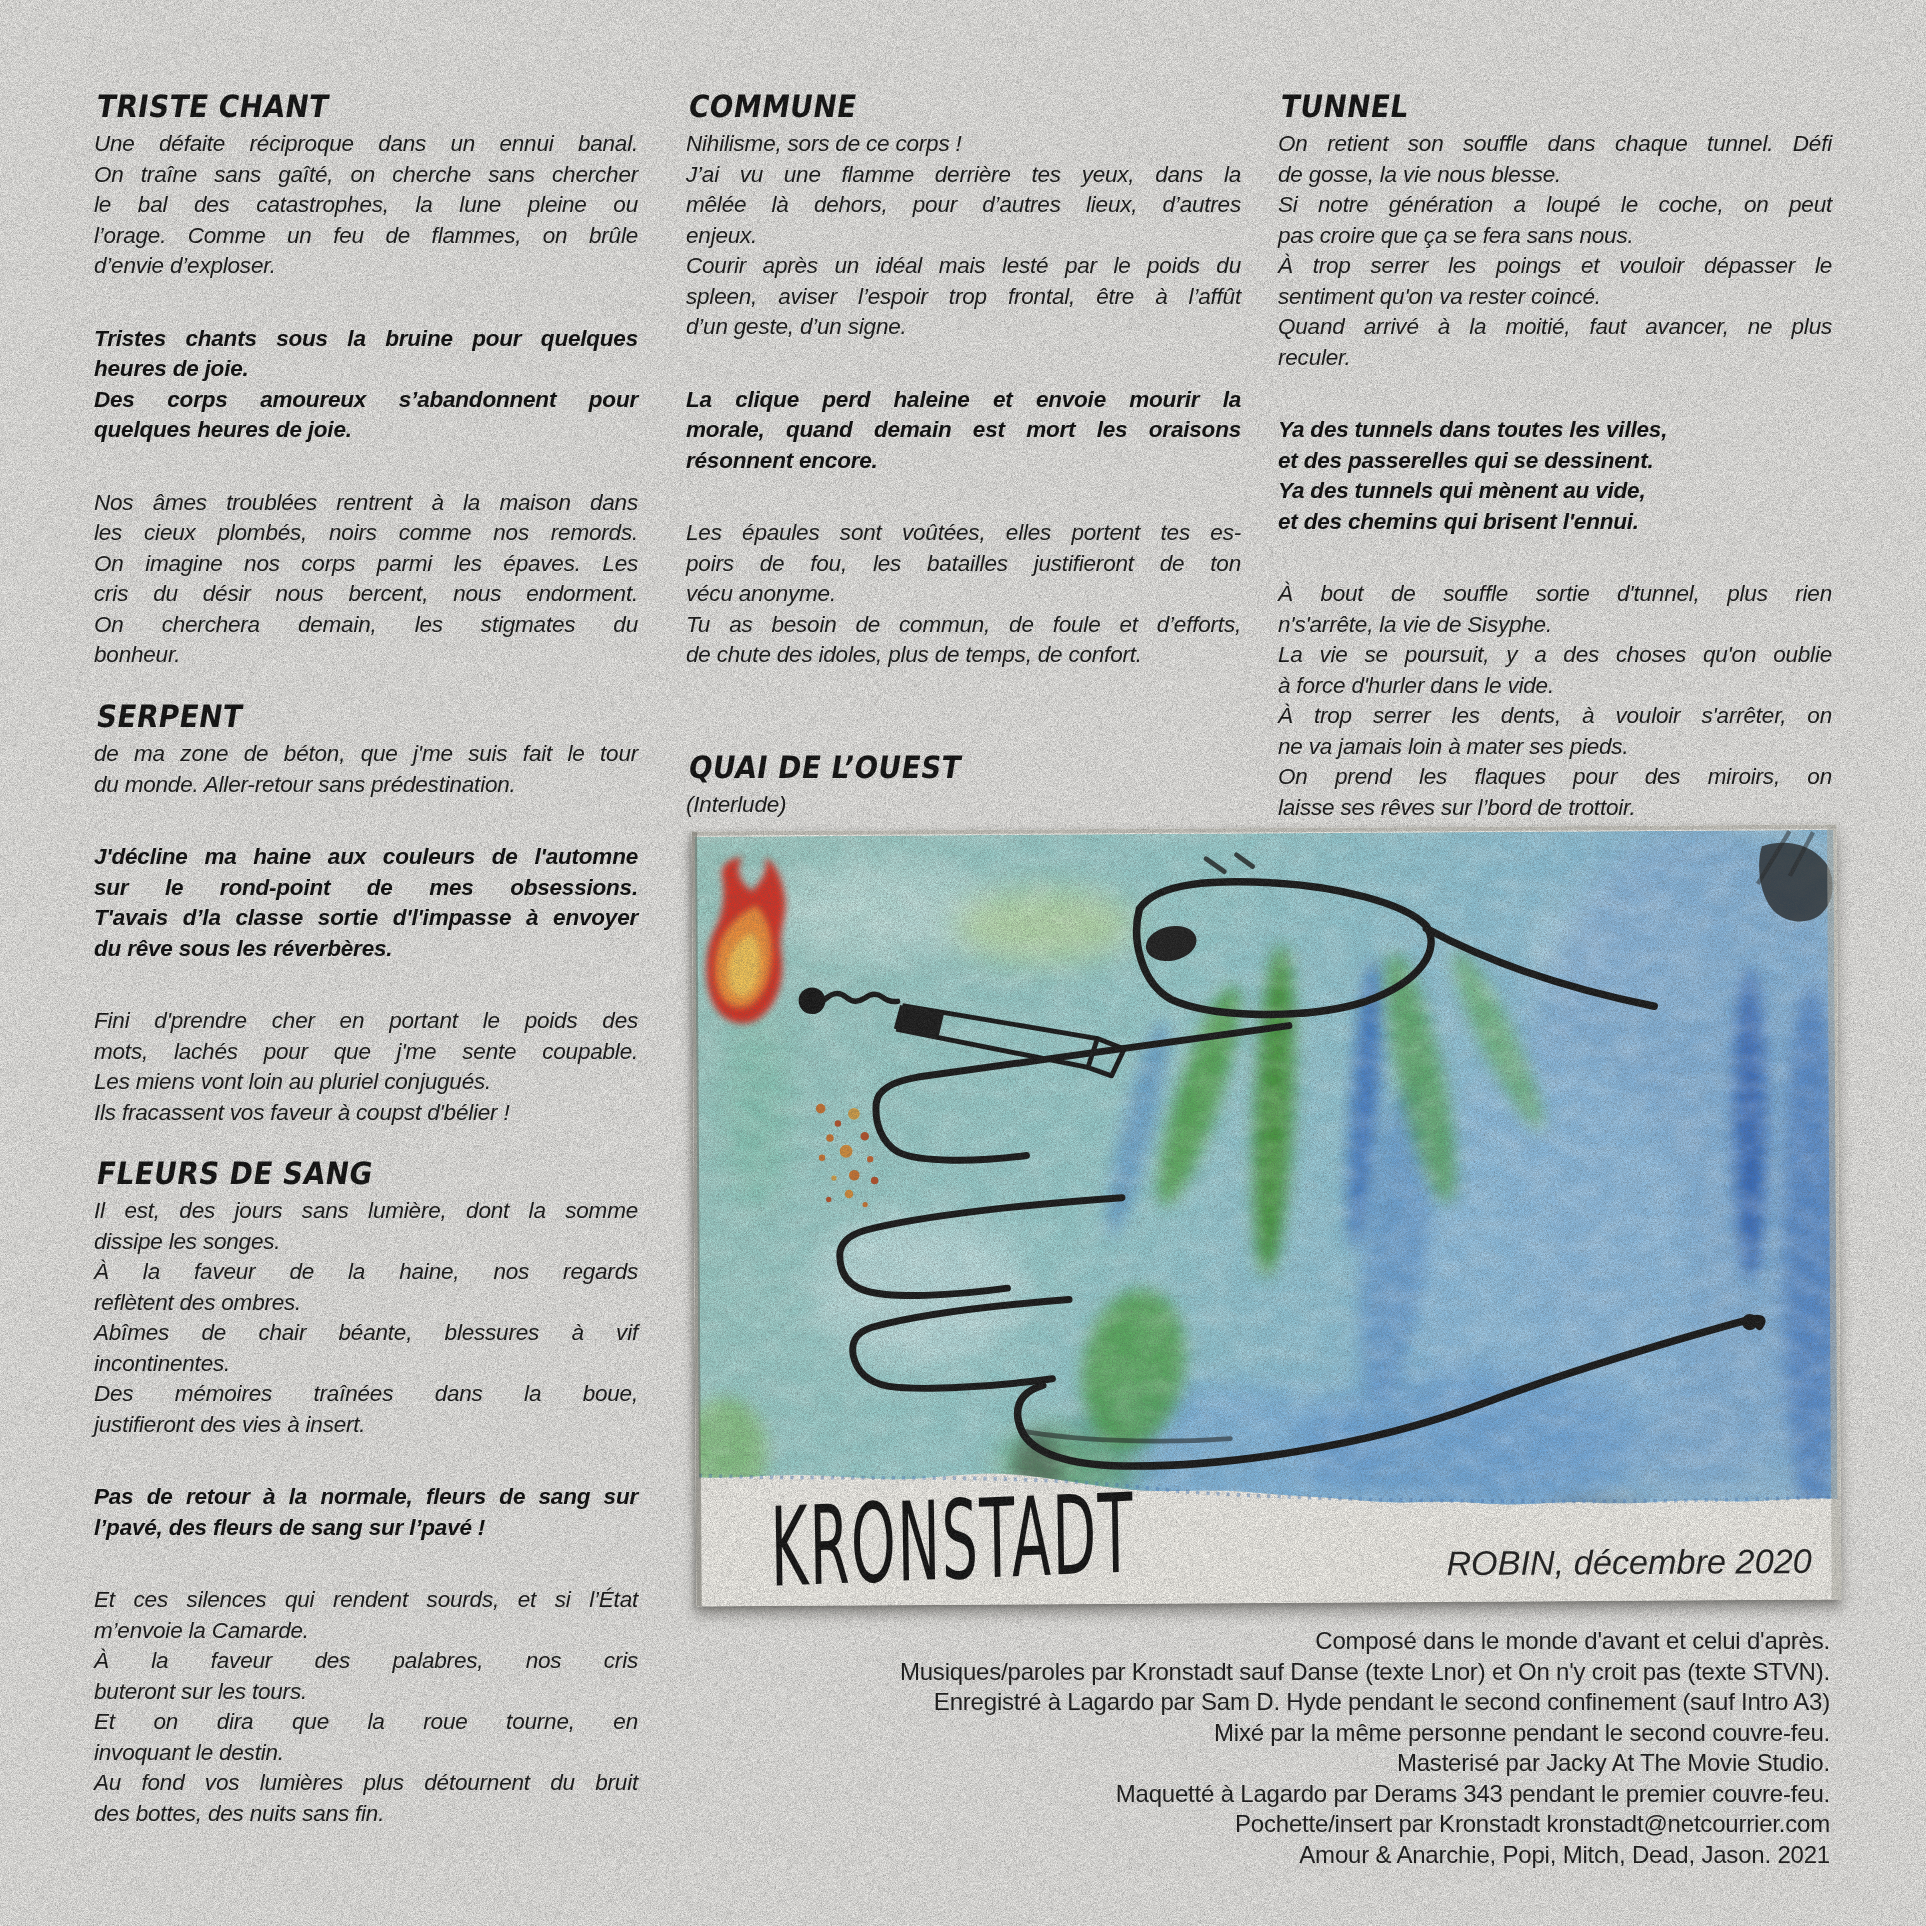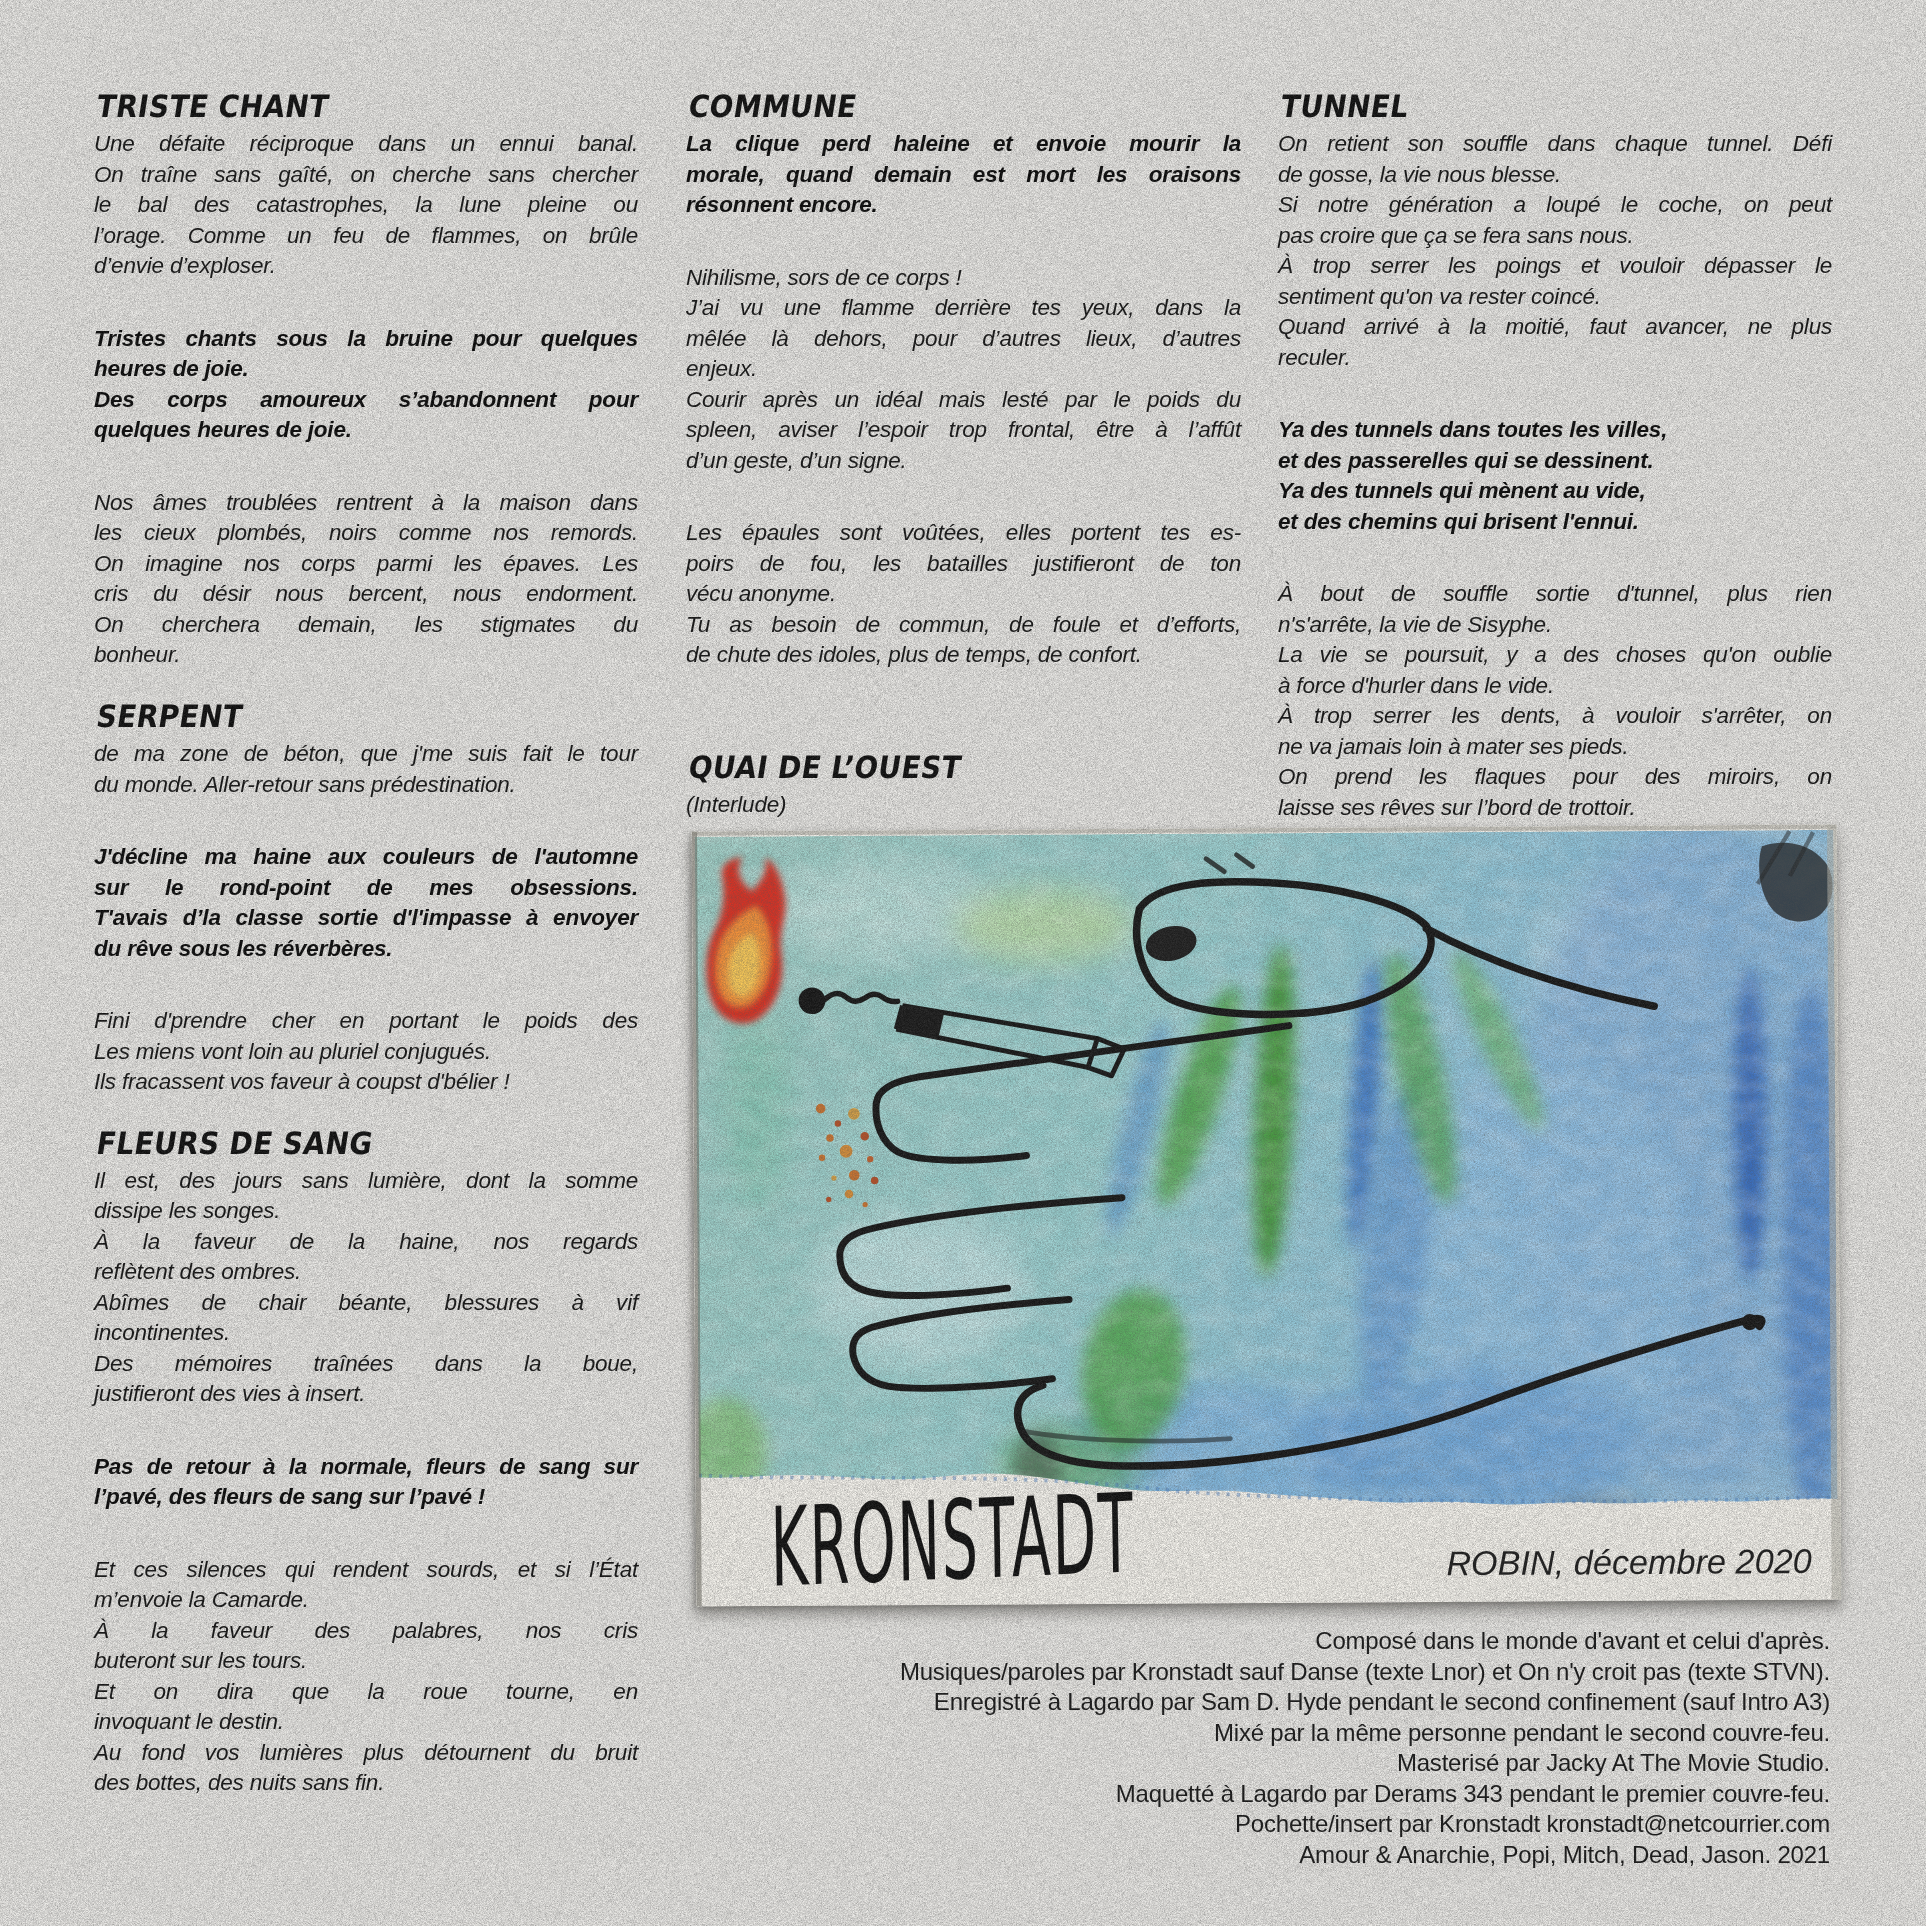--- a/index.html
+++ b/index.html
@@ -79,20 +79,21 @@
           <div class="line">du monde. Aller-retour sans prédestination.</div>
         </div>
         <div class="para bold">
           <div class="line j">J'décline ma haine aux couleurs de l'automne</div>
           <div class="line j">sur le rond-point de mes obsessions.</div>
           <div class="line j">T'avais d’la classe sortie d'l'impasse à envoyer</div>
           <div class="line">du rêve sous les réverbères.</div>
         </div>
         <div class="para">
           <div class="line j">Fini d'prendre cher en portant le poids des</div>
+          <div class="line j">mots, lachés pour que j'me sente coupable.</div>
           <div class="line">Les miens vont loin au pluriel conjugués.</div>
           <div class="line">Ils fracassent vos faveur à coupst d'bélier !</div>
         </div>
       </div>
       <div class="section">
         <div class="song-title">FLEURS DE SANG</div>
         <div class="para">
           <div class="line j">Il est, des jours sans lumière, dont la somme</div>
           <div class="line">dissipe les songes.</div>
           <div class="line j">À la faveur de la haine, nos regards</div>
@@ -114,33 +115,33 @@
           <div class="line j">Et on dira que la roue tourne, en</div>
           <div class="line">invoquant le destin.</div>
           <div class="line j">Au fond vos lumières plus détournent du bruit</div>
           <div class="line">des bottes, des nuits sans fin.</div>
         </div>
       </div>
     </div>
     <div class="col col1">
       <div class="section">
         <div class="song-title">COMMUNE</div>
-        <div class="para bold">
-          <div class="line j">La clique perd haleine et envoie mourir la</div>
-          <div class="line j">morale, quand demain est mort les oraisons</div>
-          <div class="line">résonnent encore.</div>
-        </div>
         <div class="para">
           <div class="line">Nihilisme, sors de ce corps !</div>
           <div class="line j">J’ai vu une flamme derrière tes yeux, dans la</div>
           <div class="line j">mêlée là dehors, pour d’autres lieux, d’autres</div>
           <div class="line">enjeux.</div>
           <div class="line j">Courir après un idéal mais lesté par le poids du</div>
           <div class="line j">spleen, aviser l’espoir trop frontal, être à l’affût</div>
           <div class="line">d’un geste, d’un signe.</div>
+        </div>
+        <div class="para bold">
+          <div class="line j">La clique perd haleine et envoie mourir la</div>
+          <div class="line j">morale, quand demain est mort les oraisons</div>
+          <div class="line">résonnent encore.</div>
         </div>
         <div class="para">
           <div class="line j">Les épaules sont voûtées, elles portent tes es-</div>
           <div class="line j">poirs de fou, les batailles justifieront de ton</div>
           <div class="line">vécu anonyme.</div>
           <div class="line j">Tu as besoin de commun, de foule et d’efforts,</div>
           <div class="line">de chute des idoles, plus de temps, de confort.</div>
         </div>
       </div>
       <div class="section">

